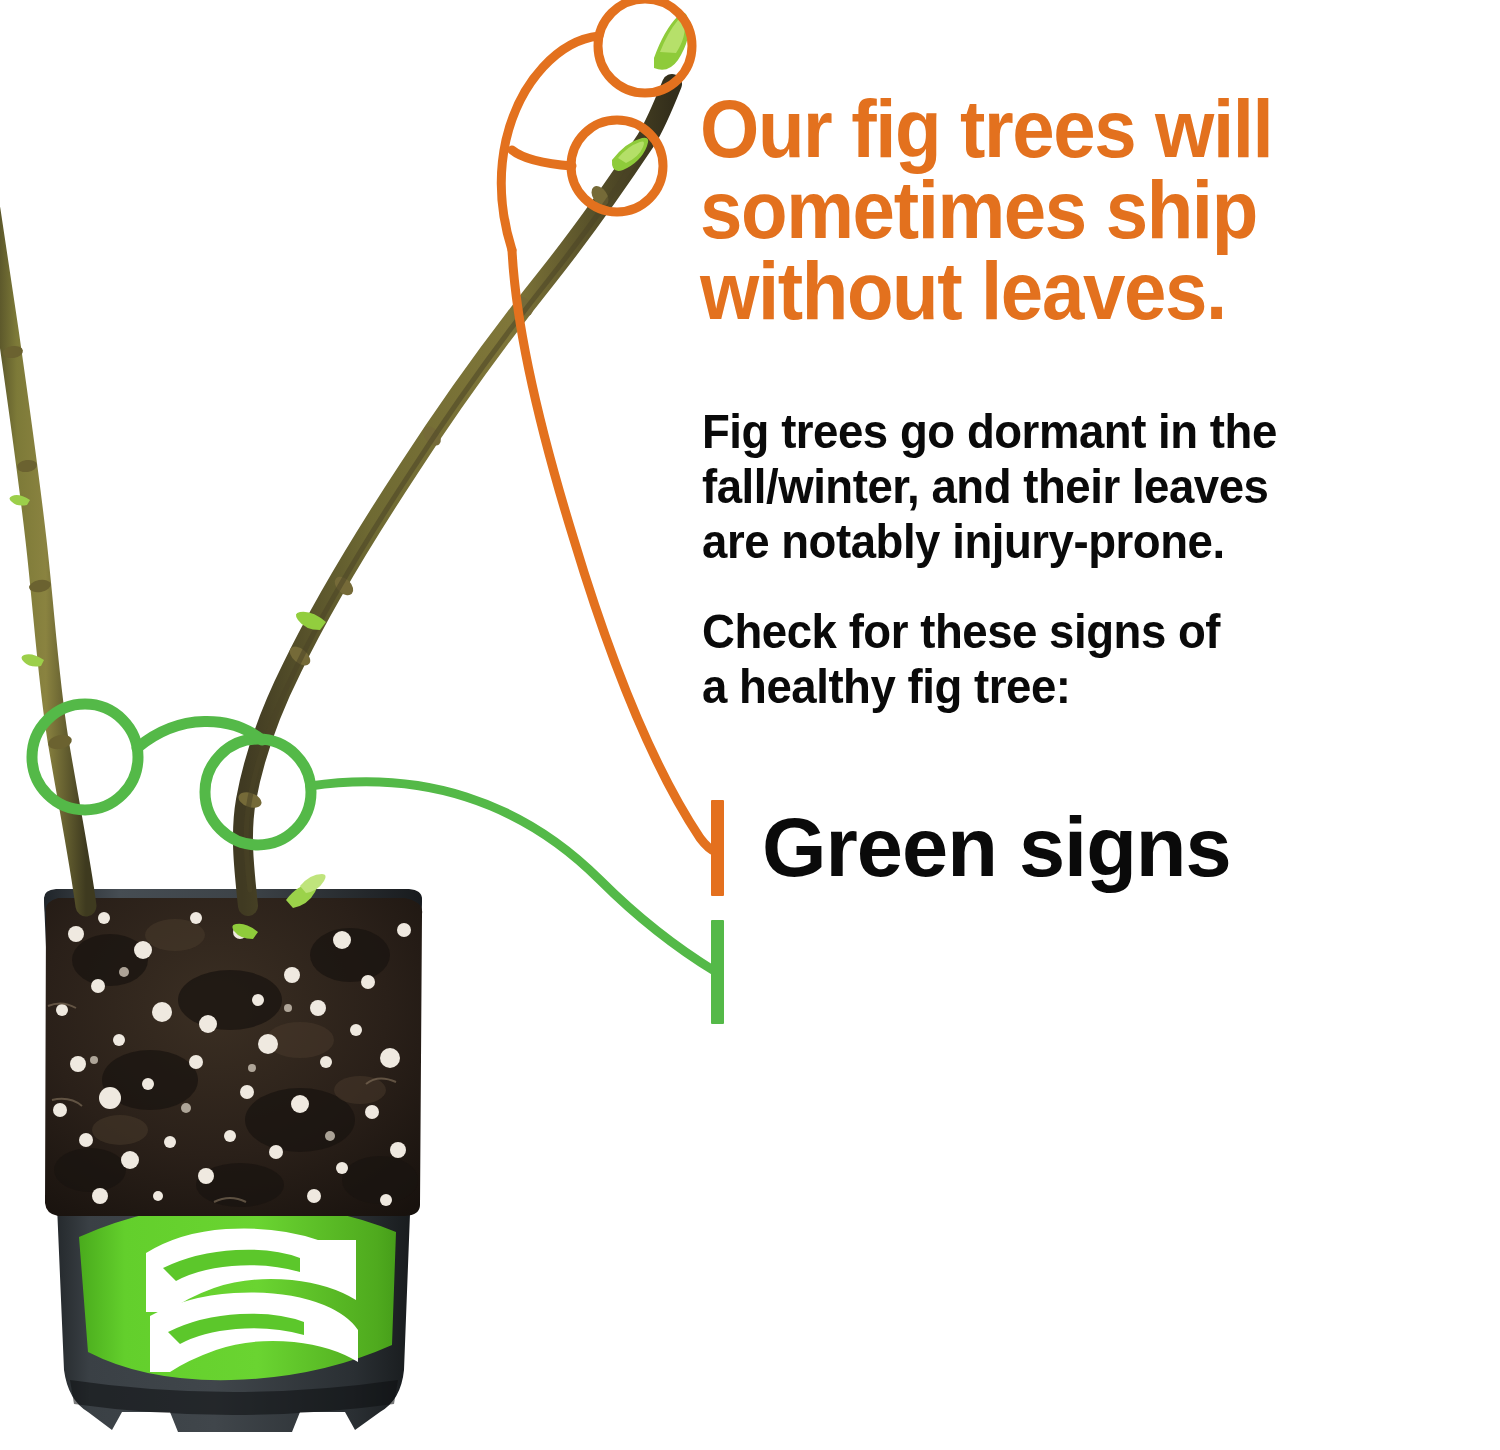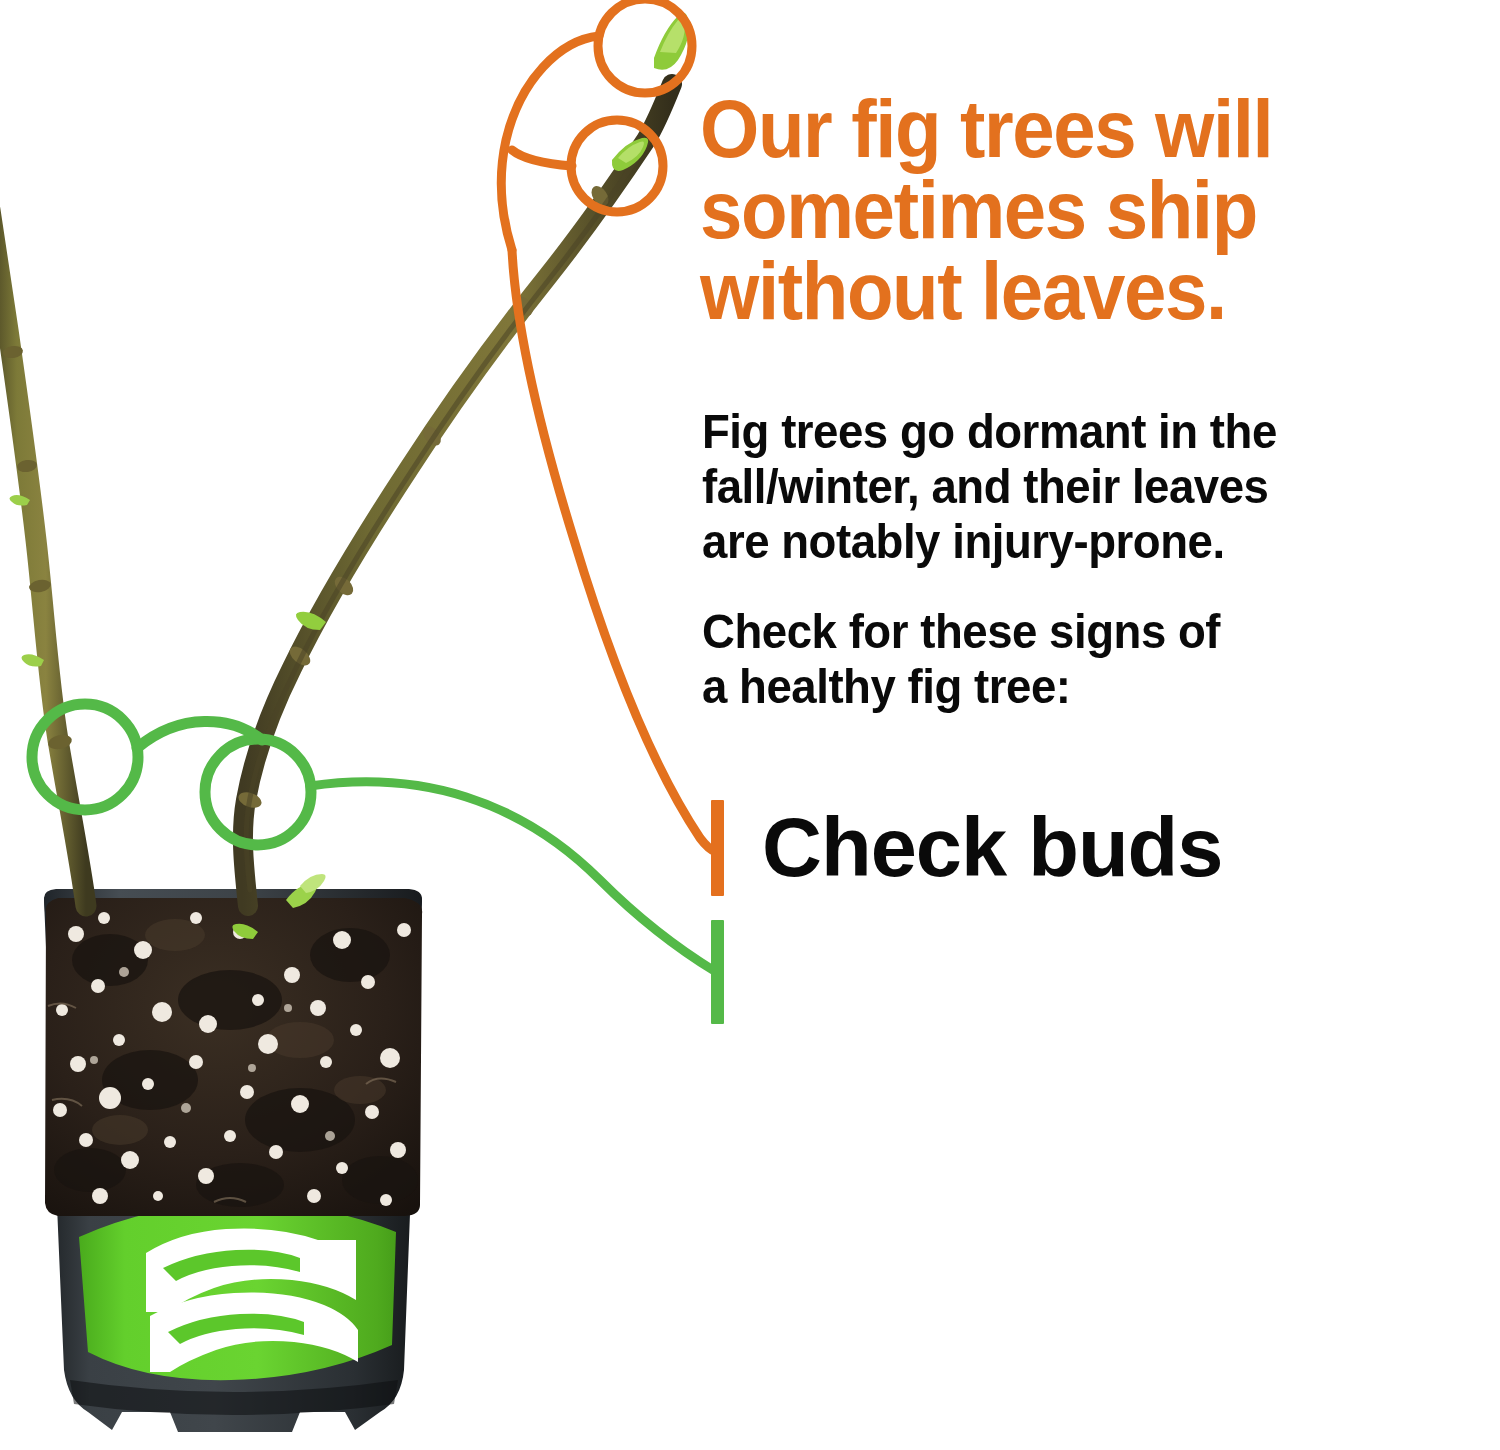--- a/index.html
+++ b/index.html
@@ -345,17 +345,17 @@
 without leaves.</div>
 
   <div class="para" id="para-1">Fig trees go dormant in the
 fall/winter, and their leaves
 are notably injury-prone.</div>
 
   <div class="para" id="para-2">Check for these signs of
 a healthy fig tree:</div>
 
   <div class="callout-bar" id="callout-bar-0"></div>
-  <div class="callout-label" id="callout-label-0">Check buds</div>
+  <div class="callout-label" id="callout-label-0">Green signs</div>
 
   <div class="callout-bar" id="callout-bar-1"></div>
 
 </div>
 
 </body></html>

